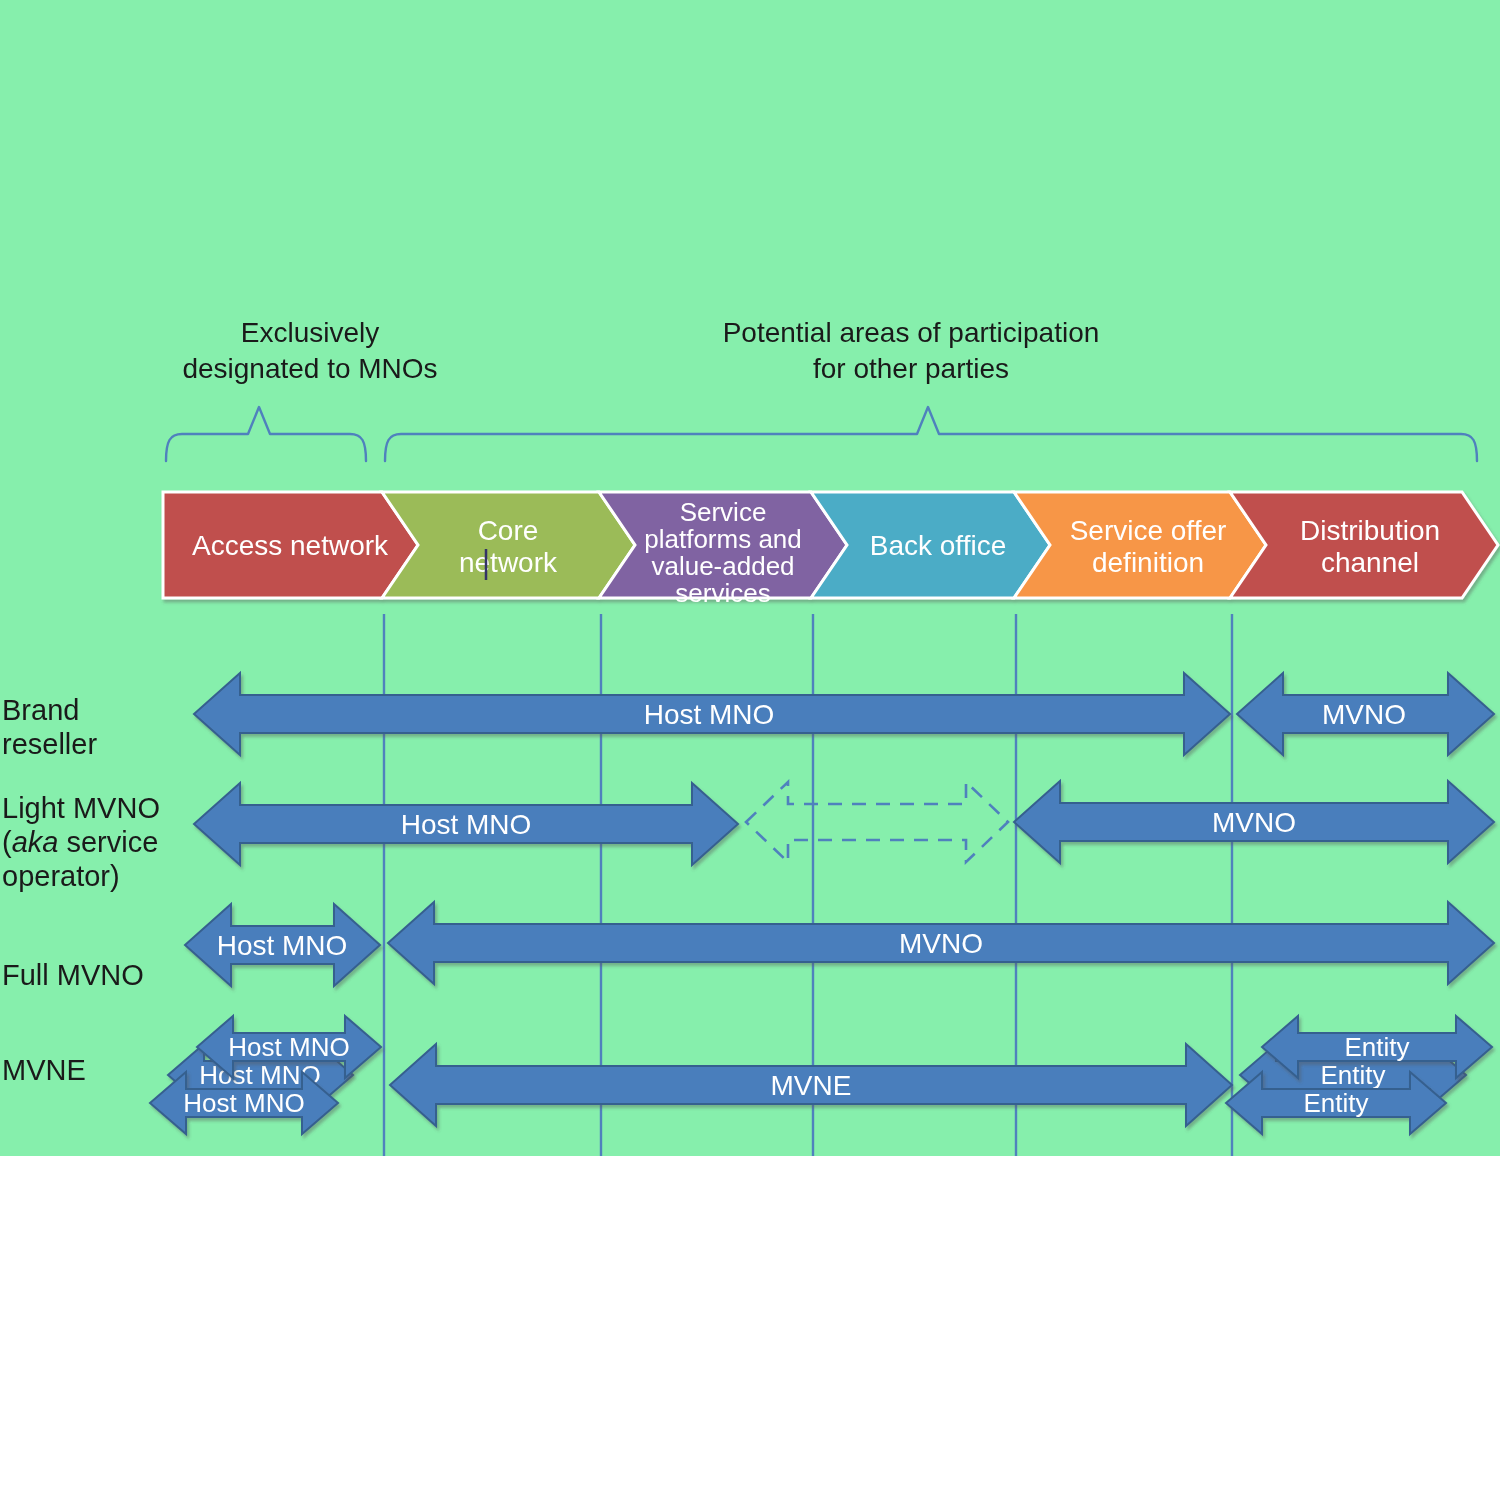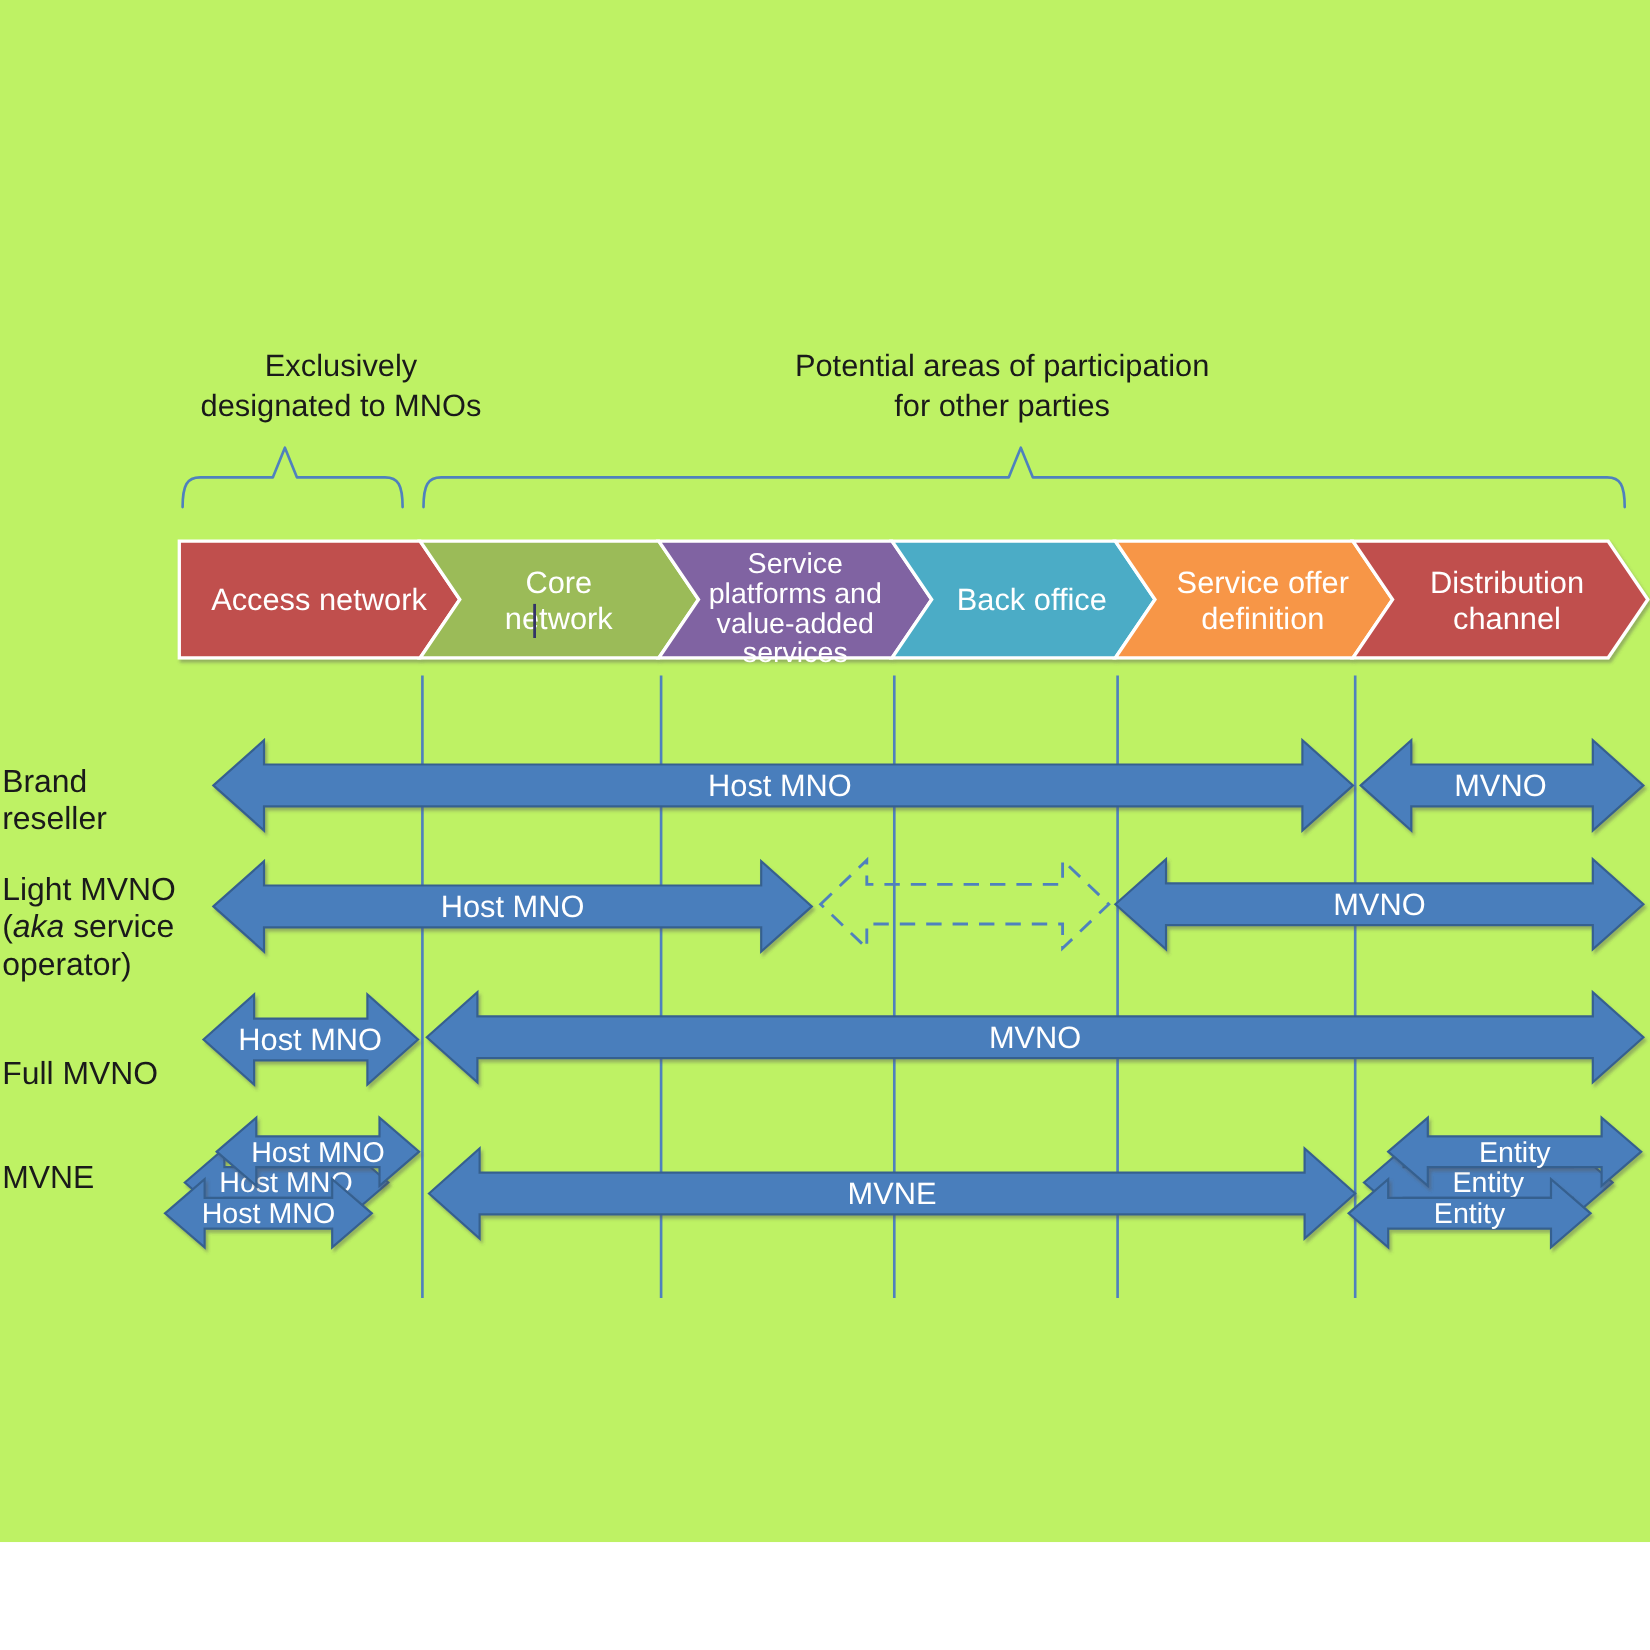--- a/index.html
+++ b/index.html
@@ -1,16 +1,16 @@
 <!DOCTYPE html>
 <html><head>
 <meta charset="utf-8">
 <style>
   html,body{margin:0;padding:0;background:#ffffff;}
-  .stage{position:relative;width:1500px;height:1402px;background:#bef264;overflow:hidden;
+  .stage{position:relative;width:1500px;height:1156px;background:#86efac;overflow:hidden;
          font-family:"Liberation Sans", sans-serif;}
   svg text{font-family:"Liberation Sans", sans-serif;}
   .title{fill:#1a1a1a;font-size:28px;text-anchor:middle;}
   .row-label{fill:#1a1a1a;font-size:29px;text-anchor:start;}
   .brace{fill:none;stroke:#4F81BD;stroke-width:2.4;stroke-linejoin:round;stroke-linecap:round;}
   .guide-line{stroke:#4F81BD;stroke-width:2.4;}
   .chevron{stroke:#ffffff;stroke-width:3;}
   .chevron-label{fill:#ffffff;font-size:28px;text-anchor:middle;dominant-baseline:central;}
   .chevron-label-sm{fill:#ffffff;font-size:26px;text-anchor:middle;dominant-baseline:central;}
   .arrow{fill:#4A7EBC;stroke:#36608F;stroke-width:2;}

